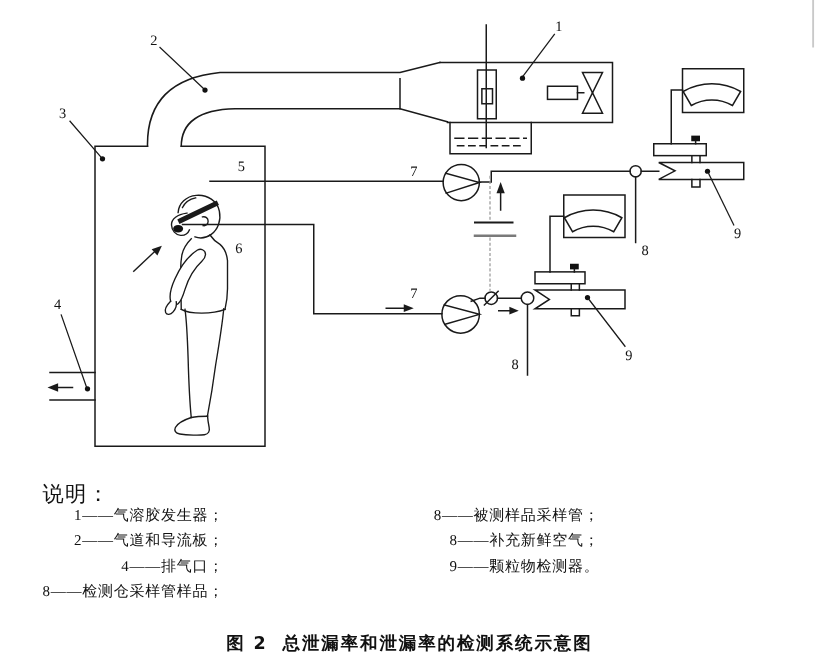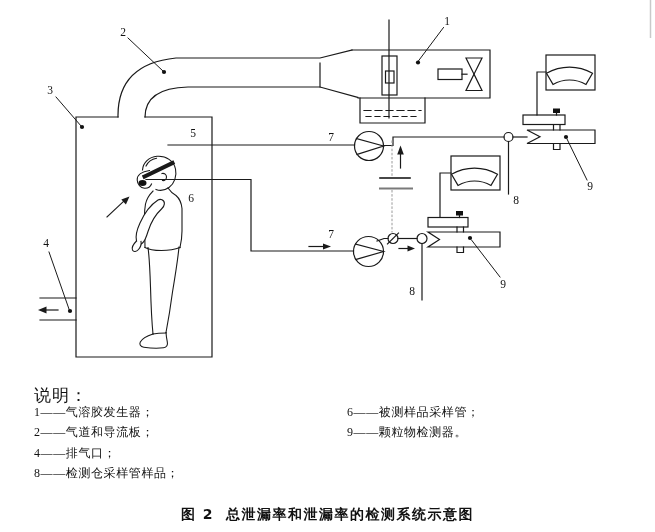--- a/index.html
+++ b/index.html
@@ -5,21 +5,21 @@
   html,body{margin:0;padding:0;background:#ffffff;}
   .page{
     position:relative;width:655px;height:532px;background:#fff;overflow:hidden;
     font-family:"Liberation Serif","DejaVu Serif",serif;color:#111;
   }
   .diagram-svg{position:absolute;left:0;top:0;}
   .legend-title{
     position:absolute;left:34px;top:384px;font-size:17px;letter-spacing:1px;
   }
   .legend-col{
-    position:absolute;font-size:12px;line-height:20.3px;letter-spacing:0.6px;white-space:nowrap;
+    position:absolute;font-size:12px;line-height:20.3px;letter-spacing:0.6px;white-space:nowrap;text-align:right;
   }
   .legend-col.left{left:34px;top:402px;}
   .legend-col.right{left:347px;top:402px;}
   .caption{
     position:absolute;left:0;top:506px;width:655px;text-align:center;
     font-family:"DejaVu Sans","Liberation Sans",sans-serif;
     font-weight:bold;font-size:14px;letter-spacing:1.5px;white-space:nowrap;
   }
   .caption .gap{display:inline-block;width:12px;}
   svg text{
@@ -205,21 +205,22 @@
   <div class="legend-title">说明：</div>
 
   <div class="legend-col left">
     <div>1——气溶胶发生器；</div>
     <div>2——气道和导流板；</div>
     <div>4——排气口；</div>
     <div>8——检测仓采样管样品；</div>
   </div>
 
   <div class="legend-col right">
-    <div>6——被测样品采样管；</div>
+    <div>8——被测样品采样管；</div>
+    <div>8——补充新鲜空气；</div>
     <div>9——颗粒物检测器。</div>
   </div>
 
   <div class="caption">
     <span>图 2</span><span class="gap"></span><span>总泄漏率和泄漏率的检测系统示意图</span>
   </div>
 
 </div>
 
 </body></html>

